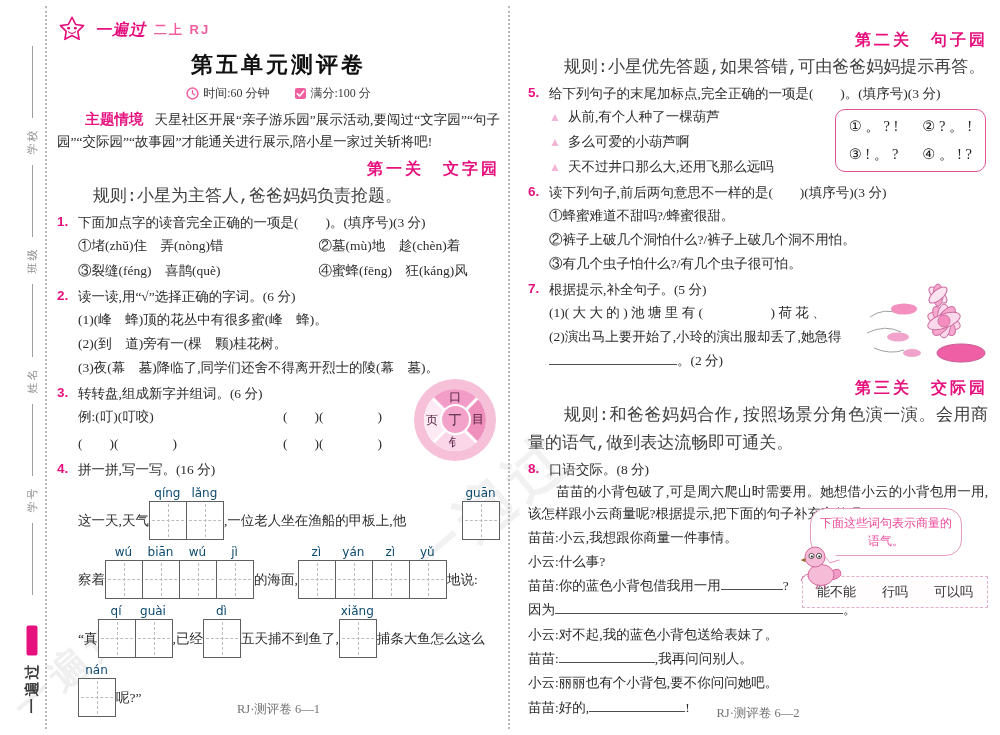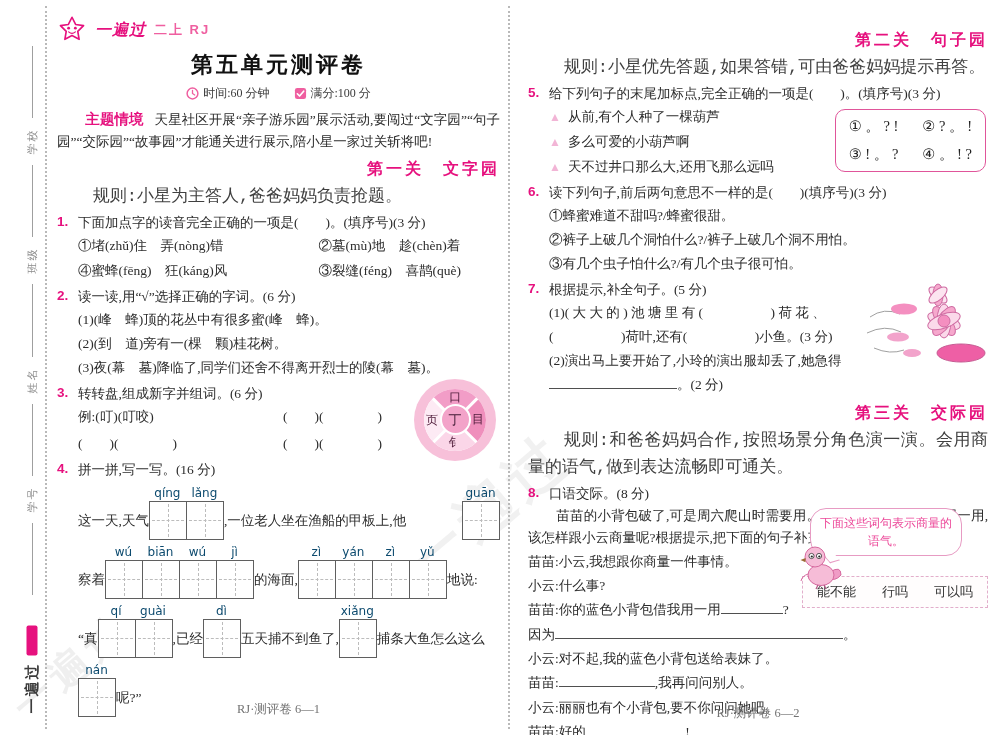--- a/index.html
+++ b/index.html
@@ -158,22 +158,22 @@
     <div class="rule">规则:小星为主答人,爸爸妈妈负责抢题。</div>
 
     <div class="q">
       <div class="qhead">
         <span class="qnum">1.</span>
         <span class="qstem">下面加点字的读音完全正确的一项是(　　)。(填序号)(3 分)</span>
       </div>
       <div class="opt-grid">
         <span>①堵(zhǔ)住　弄(nòng)错</span>
         <span>②墓(mù)地　趁(chèn)着</span>
+        <span>③裂缝(féng)　喜鹊(què)</span>
         <span>④蜜蜂(fēng)　狂(káng)风</span>
-        <span>③裂缝(féng)　喜鹊(què)</span>
       </div>
     </div>
 
     <div class="q">
       <div class="qhead">
         <span class="qnum">2.</span>
         <span class="qstem">读一读,用“√”选择正确的字词。(6 分)</span>
       </div>
       <div class="qline">(1)(峰　蜂)顶的花丛中有很多蜜(峰　蜂)。</div>
       <div class="qline">(2)(到　道)旁有一(棵　颗)桂花树。</div>
@@ -352,21 +352,20 @@
       <div class="qline">②裤子上破几个洞怕什么?/裤子上破几个洞不用怕。</div>
       <div class="qline">③有几个虫子怕什么?/有几个虫子很可怕。</div>
     </div>
 
     <div class="q">
       <div class="qhead">
         <span class="qnum">7.</span>
         <span class="qstem">根据提示,补全句子。(5 分)</span>
       </div>
       <div class="qline" style="width:330px;">(1)( 大 大 的 ) 池 塘 里 有 (　　　　　) 荷 花 、</div>
-      <div class="qline" style="width:330px;">(　　　　　)荷叶,还有(　　　　　)小鱼。(3 分)</div>
       <div class="qline">(2)演出马上要开始了,小玲的演出服却丢了,她急得</div>
       <div class="qline"><span class="bl bl-130"></span><span>。(2 分)</span></div>
       <svg class="lotus" width="132" height="86" viewBox="0 0 132 86">
         <g stroke="#a0a0a0" fill="none" stroke-width="1">
           <path d="M6 36 q14 -10 30 -3"></path>
             <path d="M3 52 q18 -9 34 -1"></path>
             <path d="M10 67 q16 7 30 2"></path>
         </g>
         <ellipse cx="40" cy="28" rx="13" ry="5.5" fill="#f48fc0"></ellipse>
         <ellipse cx="34" cy="56" rx="11" ry="4.5" fill="#f2a3cb"></ellipse>

